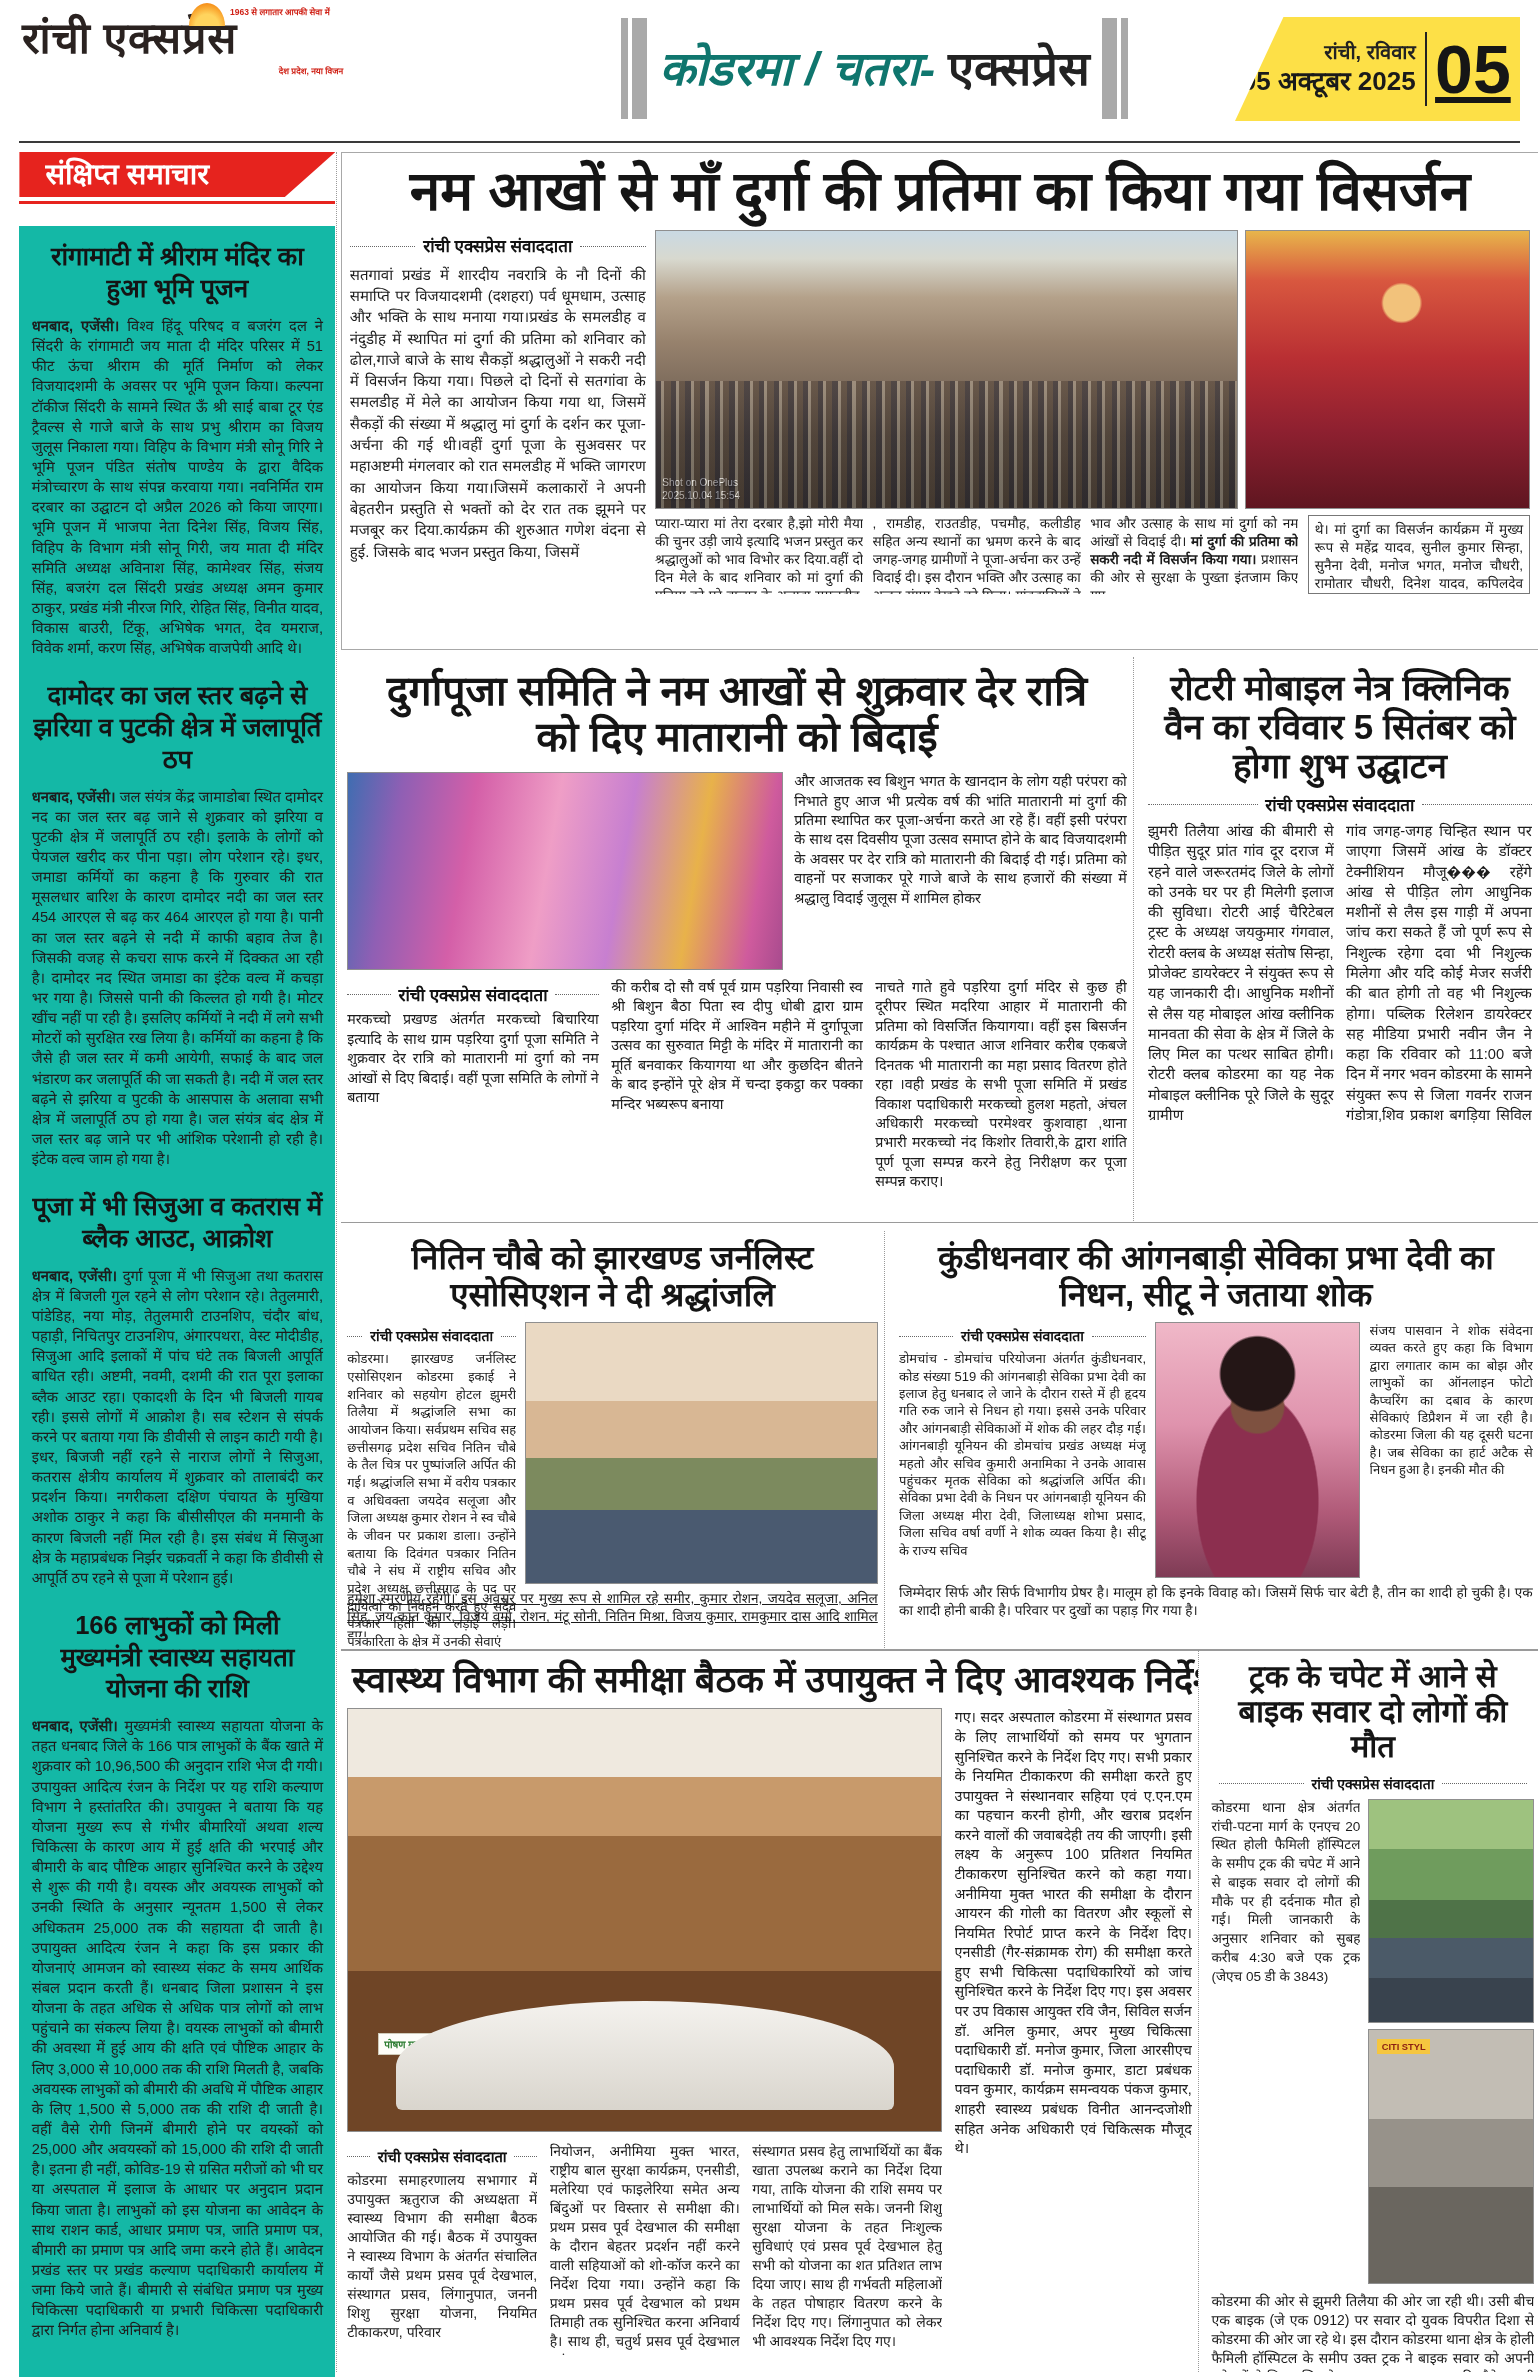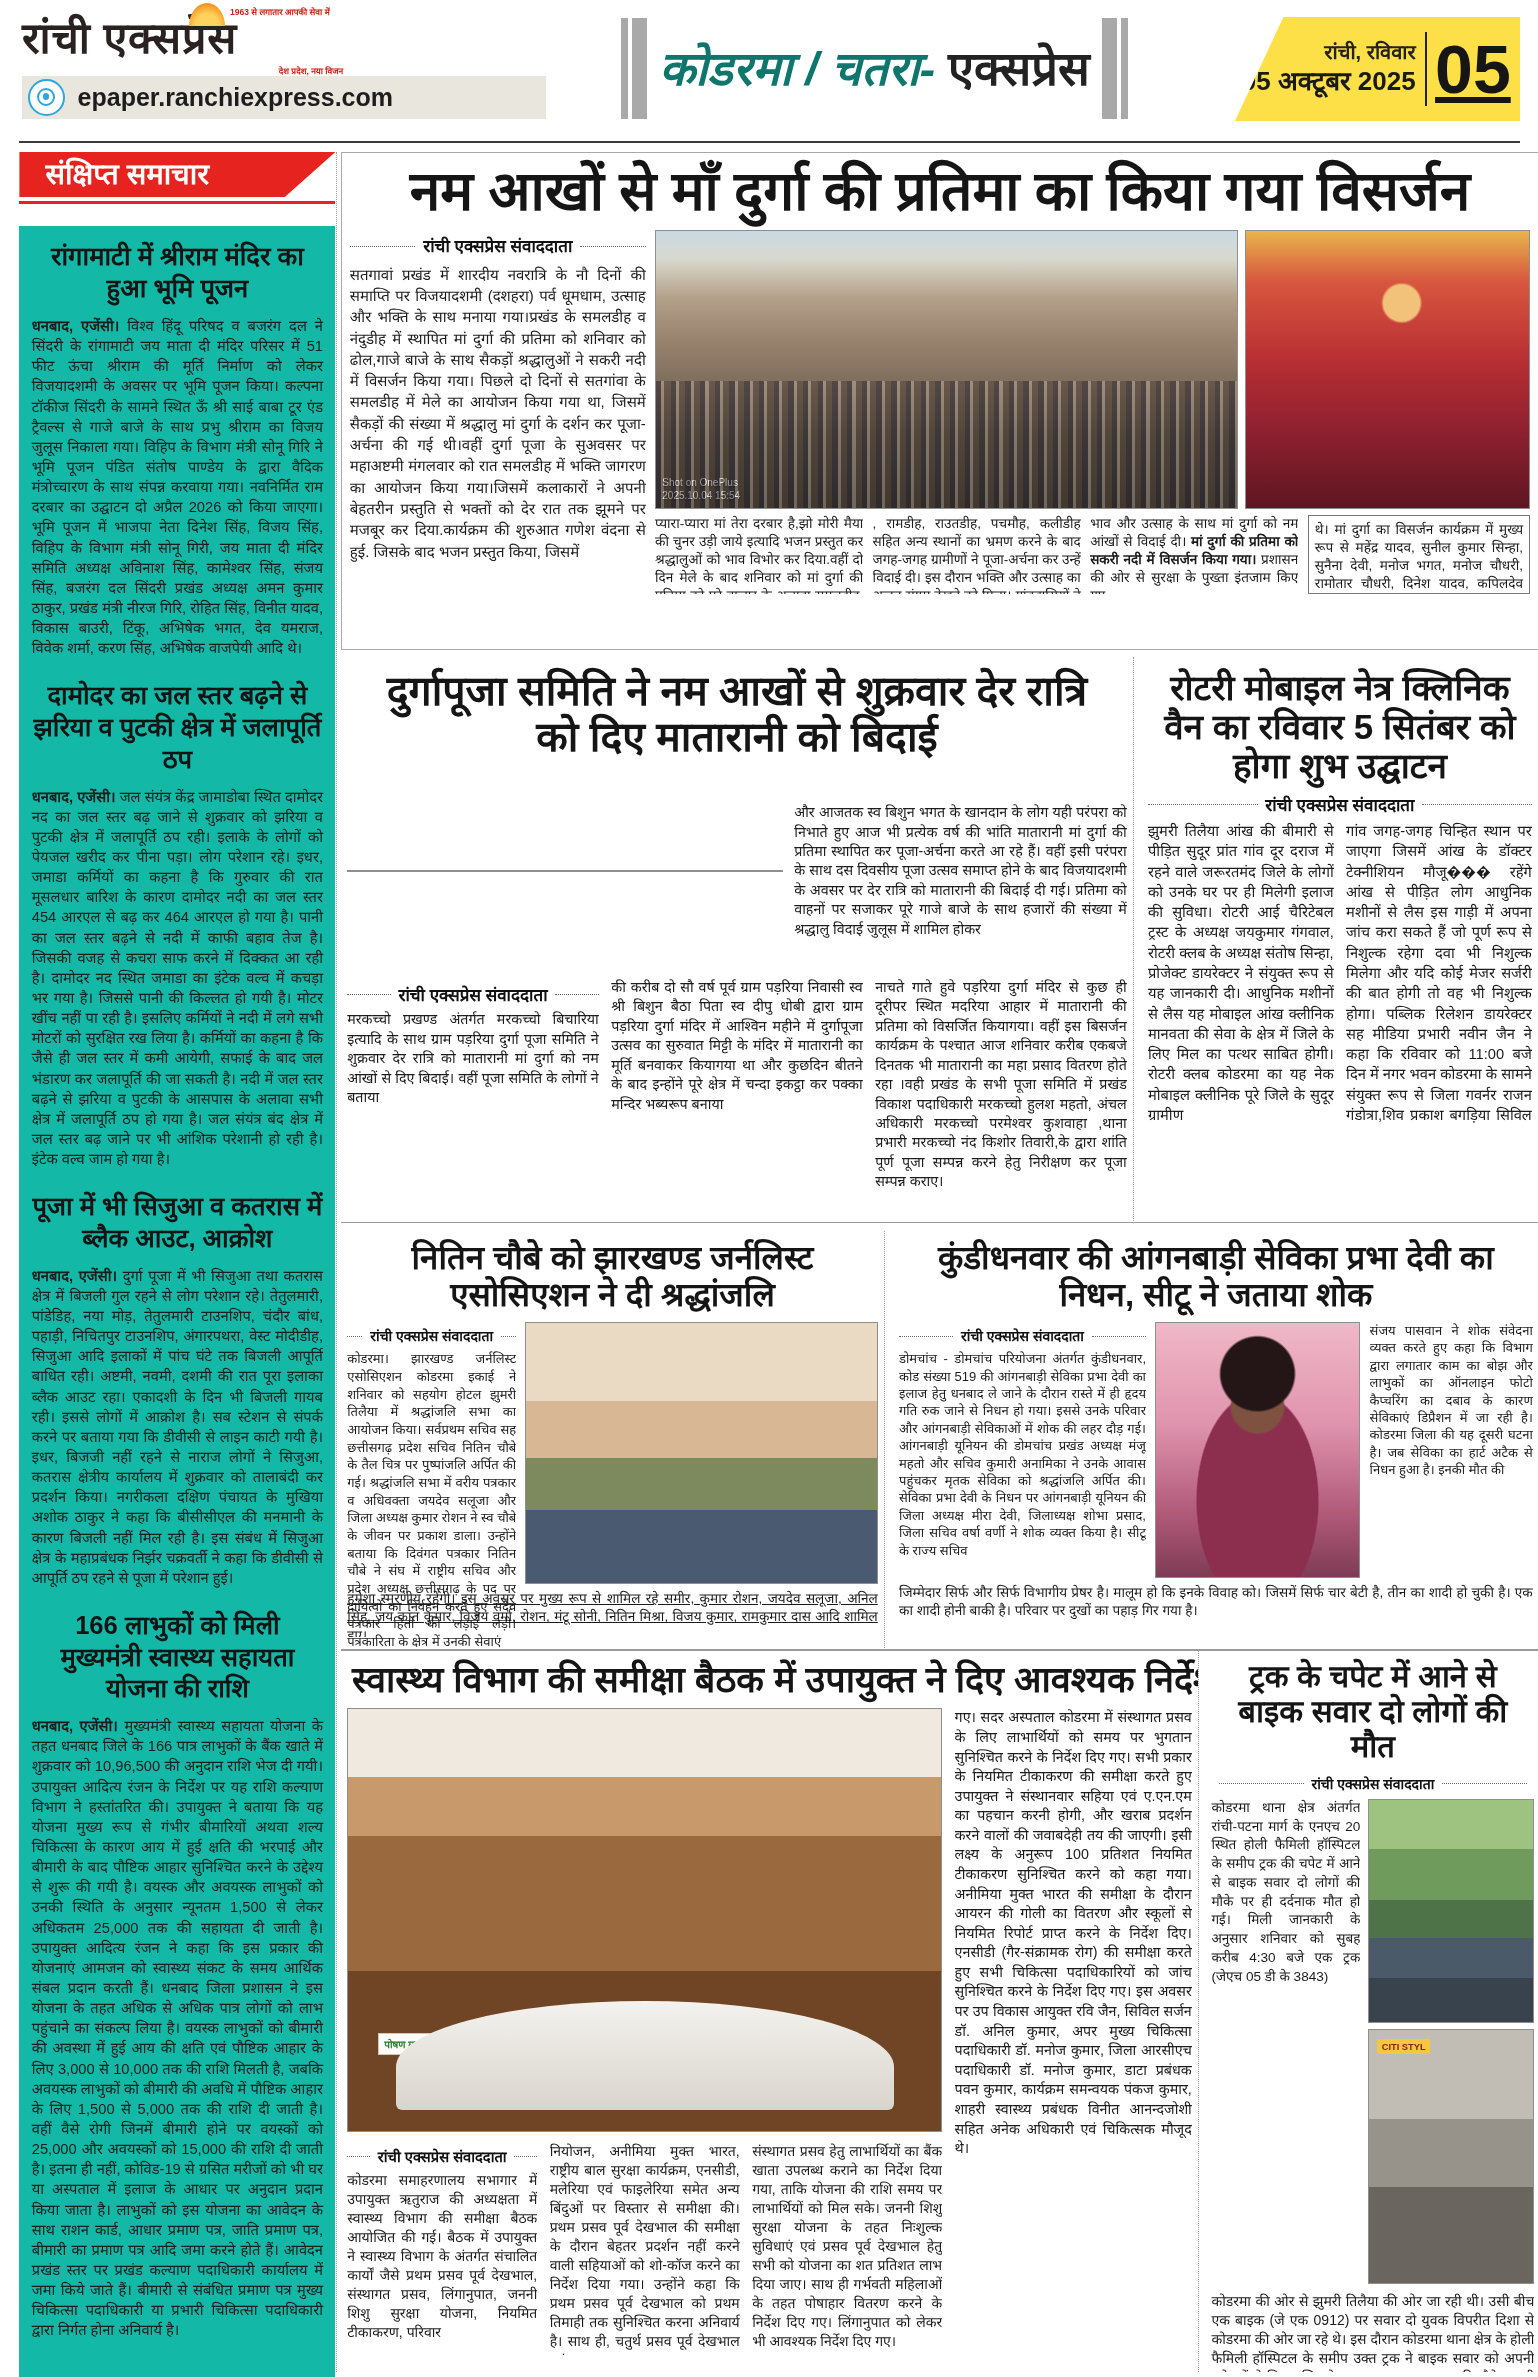--- a/index.html
+++ b/index.html
@@ -71,21 +71,21 @@
     radial-gradient(circle at 55% 26%,#f2c27b 0 7%,rgba(0,0,0,0) 8%),
     linear-gradient(180deg,#e8b54b 0%,#d8573f 18%,#b92f33 46%,#8e2030 72%,#5f1620 100%);}
   .a-caps{display:flex;gap:9.3px;flex:1;min-height:0;}
   .a-cap{flex:1;font-size:13.6px;line-height:1.32;text-align:justify;overflow:hidden;}
   .a-cap b{font-weight:800;}
   .names-box{flex:1;border:1.6px solid #777;padding:4.7px 6.2px;font-size:13.6px;line-height:1.32;text-align:justify;overflow:hidden;box-sizing:border-box;}
 
   
   .artB{left:0;top:505px;width:792px;height:566px;border-bottom:0.8px solid #9a9a9a;padding:0 6.2px;}
   .artB .headline{font-size:41px;padding:12.4px 31px 7.8px;}
-  .b-row1{display:flex;gap:11px;height:198px;margin-top:3.1px;align-items:center;}
+  .b-row1{display:flex;gap:11px;height:198px;margin-top:3.1px;}
   .photoB1{width:434px;background:linear-gradient(100deg,#3f6db1 0%,#8f5fb4 12%,#d45fa8 28%,#ef9ec6 46%,#c77fd0 62%,#e8b24a 78%,#cf5b9d 92%,#a84b8e 100%);}
   .b-top{flex:1;font-size:14.3px;line-height:1.36;}
   .b-row2{display:flex;gap:12.4px;margin-top:7.8px;height:226px;}
   .b-row2 .col{flex:1;font-size:14.3px;line-height:1.36;}
 
   
   .artC{left:792px;top:505px;width:405px;height:566px;border-left:1.6px dotted #999;border-bottom:0.8px solid #9a9a9a;padding:0 6.2px 0 14px;}
   .artC .headline{font-size:35px;padding:11px 3.1px 3.1px;}
   .c-cols{display:flex;gap:12.4px;height:304px;margin-top:4.7px;}
   .c-cols .col{flex:1;font-size:14.7px;line-height:1.38;}
@@ -144,24 +144,20 @@
 
 <div class="page">
 
   <div class="hdr">
     <div class="logo">
       <span class="logo-sun"></span>
       <div class="logo-title">रांची एक्सप्रेस</div>
       <div class="logo-tag-top">1963 से लगातार आपकी सेवा में</div>
       <div class="logo-tag-bot">देश प्रदेश, नया विजन</div>
     </div>
-    <div class="epaper">
-      <span class="touch-ic"></span>
-      <span class="epaper-url">epaper.ranchiexpress.com</span>
-    </div>
     <div class="band">
       <span class="bracket"></span>
       <span class="band-title"><span class="band-blue">कोडरमा / चतरा-</span><span class="band-black"> एक्सप्रेस</span></span>
       <span class="bracket right"></span>
     </div>
     <div class="datebox">
       <div class="date-lines">
         <div class="date-city">रांची, रविवार</div>
         <div class="date-date">05 अक्टूबर 2025</div>
       </div>

